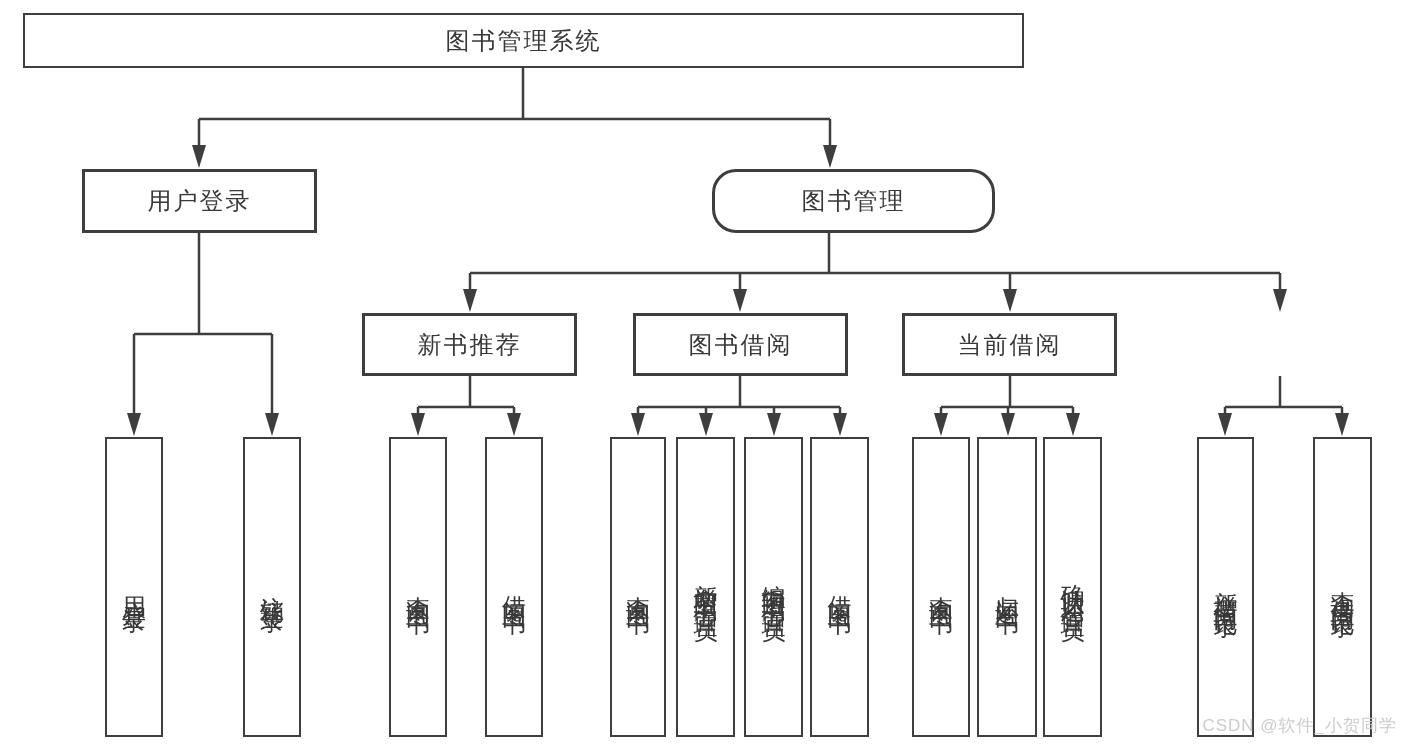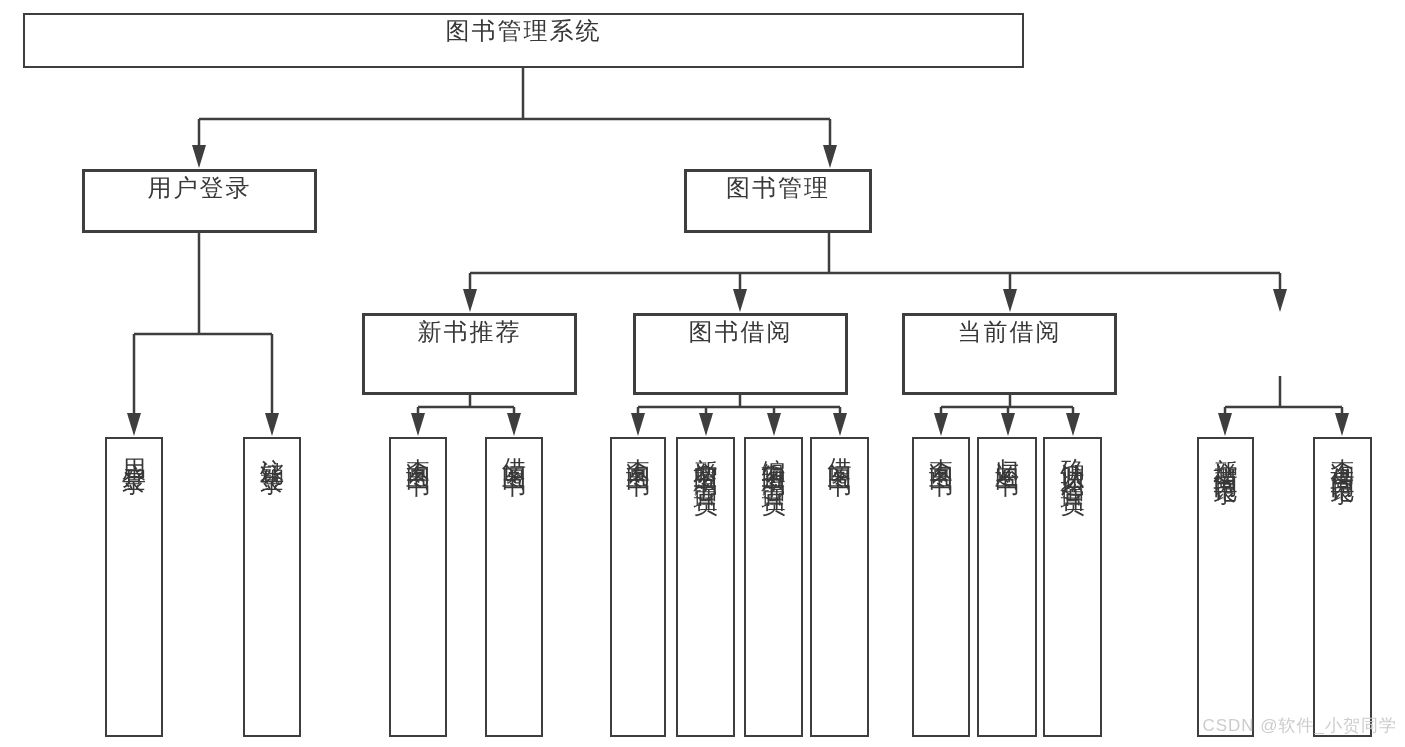--- a/index.html
+++ b/index.html
@@ -6,26 +6,26 @@
   body{
     width:1405px;height:747px;background:#ffffff;
     font-family:"Liberation Sans", sans-serif;
     position:relative;overflow:hidden;
   }
   .diagram{position:absolute;inset:0;}
   svg.connectors{position:absolute;left:0;top:0;z-index:1;}
   .box{
     position:absolute;z-index:2;box-sizing:border-box;
     background:#ffffff;border:3px solid #3e3e3e;
-    display:flex;align-items:flex-start;justify-content:center;
+    display:flex;align-items:center;justify-content:center;
     color:#383838;font-size:24px;letter-spacing:2px;
   }
   .root{left:23px;top:13px;width:1001px;height:55px;border-width:2.5px;}
   .l2{top:169px;height:64px;}
-  .l3{top:313px;height:82px;width:215px;}
+  .l3{top:313px;height:63px;width:215px;}
   .leaf{
     top:437px;width:58px;height:300px;border-width:2.5px;
   }
   .leaf span{
     writing-mode:vertical-rl;
     line-height:1;letter-spacing:5px;font-size:24px;
     white-space:nowrap;
   }
   .watermark{
     position:absolute;right:8px;bottom:10px;z-index:3;
@@ -70,21 +70,21 @@
     </g>
   </svg>
 
   <div class="box root">
     <span>图书管理系统</span>
   </div>
 
   <div class="box l2" style="left:82px;width:235px;">
     <span>用户登录</span>
   </div>
-  <div class="box l2" style="left:684px;width:188px;">
+  <div class="box l2" style="left:712px;width:283px;border-radius:24px;">
     <span>图书管理</span>
   </div>
 
   <div class="box l3" style="left:362px;">
     <span>新书推荐</span>
   </div>
   <div class="box l3" style="left:902px;">
     <span>当前借阅</span>
   </div>
   <div class="box l3" style="left:633px;">

